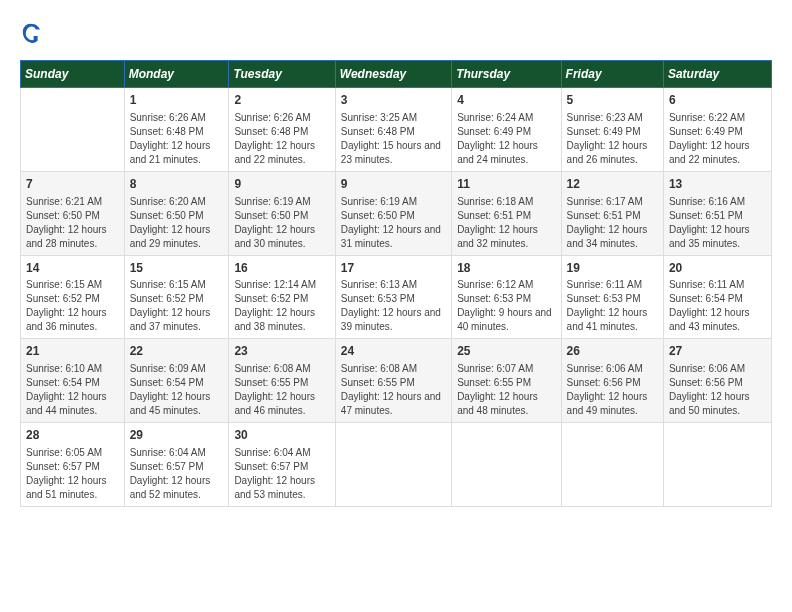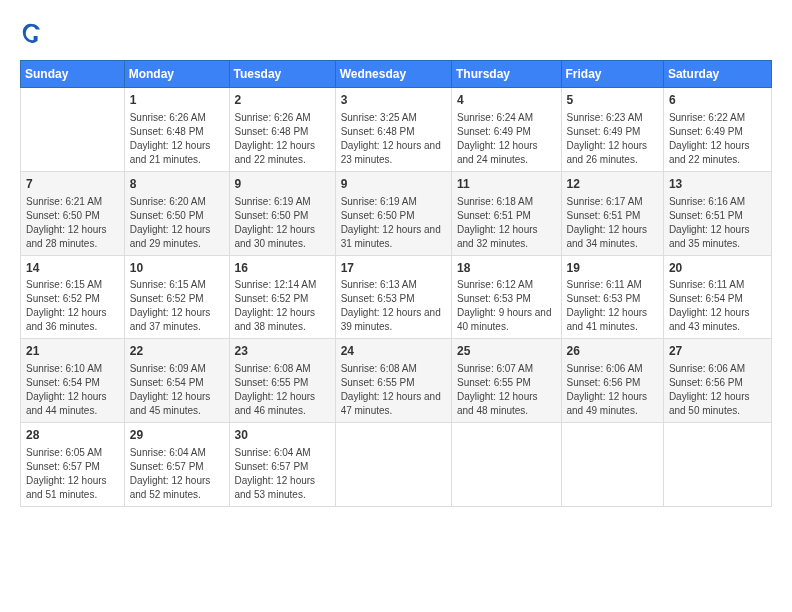--- a/index.html
+++ b/index.html
@@ -41,22 +41,23 @@
     .subtitle {
       font-size: 14px;
       color: #555;
     }
     table {
       width: 100%;
       border-collapse: collapse;
       font-size: 11px;
     }
     thead tr {
-      background-color: #3b82f6;
+      background-color: #14532d;
       color: #fff;
+      font-style: italic;
     }
     thead th {
       padding: 6px 4px;
       text-align: left;
       font-size: 12px;
       font-weight: bold;
       border: 1px solid #2a6db5;
     }
     tbody tr {
       border-bottom: 1px solid #ddd;
@@ -130,21 +131,21 @@
         <td>
           <div class="day-num">2</div>
           <div class="day-info">Sunrise: 6:26 AM</div>
           <div class="day-info">Sunset: 6:48 PM</div>
           <div class="day-info">Daylight: 12 hours and 22 minutes.</div>
         </td>
         <td>
           <div class="day-num">3</div>
           <div class="day-info">Sunrise: 3:25 AM</div>
           <div class="day-info">Sunset: 6:48 PM</div>
-          <div class="day-info">Daylight: 12 hours and 23 minutes.</div>
+          <div class="day-info">Daylight: 15 hours and 23 minutes.</div>
         </td>
         <td>
           <div class="day-num">4</div>
           <div class="day-info">Sunrise: 6:24 AM</div>
           <div class="day-info">Sunset: 6:49 PM</div>
           <div class="day-info">Daylight: 12 hours and 24 minutes.</div>
         </td>
         <td>
           <div class="day-num">5</div>
           <div class="day-info">Sunrise: 6:23 AM</div>
@@ -203,21 +204,21 @@
         </td>
       </tr>
       <tr>
         <td>
           <div class="day-num">14</div>
           <div class="day-info">Sunrise: 6:15 AM</div>
           <div class="day-info">Sunset: 6:52 PM</div>
           <div class="day-info">Daylight: 12 hours and 36 minutes.</div>
         </td>
         <td>
-          <div class="day-num">10</div>
+          <div class="day-num">15</div>
           <div class="day-info">Sunrise: 6:15 AM</div>
           <div class="day-info">Sunset: 6:52 PM</div>
           <div class="day-info">Daylight: 12 hours and 37 minutes.</div>
         </td>
         <td>
           <div class="day-num">16</div>
           <div class="day-info">Sunrise: 12:14 AM</div>
           <div class="day-info">Sunset: 6:52 PM</div>
           <div class="day-info">Daylight: 12 hours and 38 minutes.</div>
         </td>

